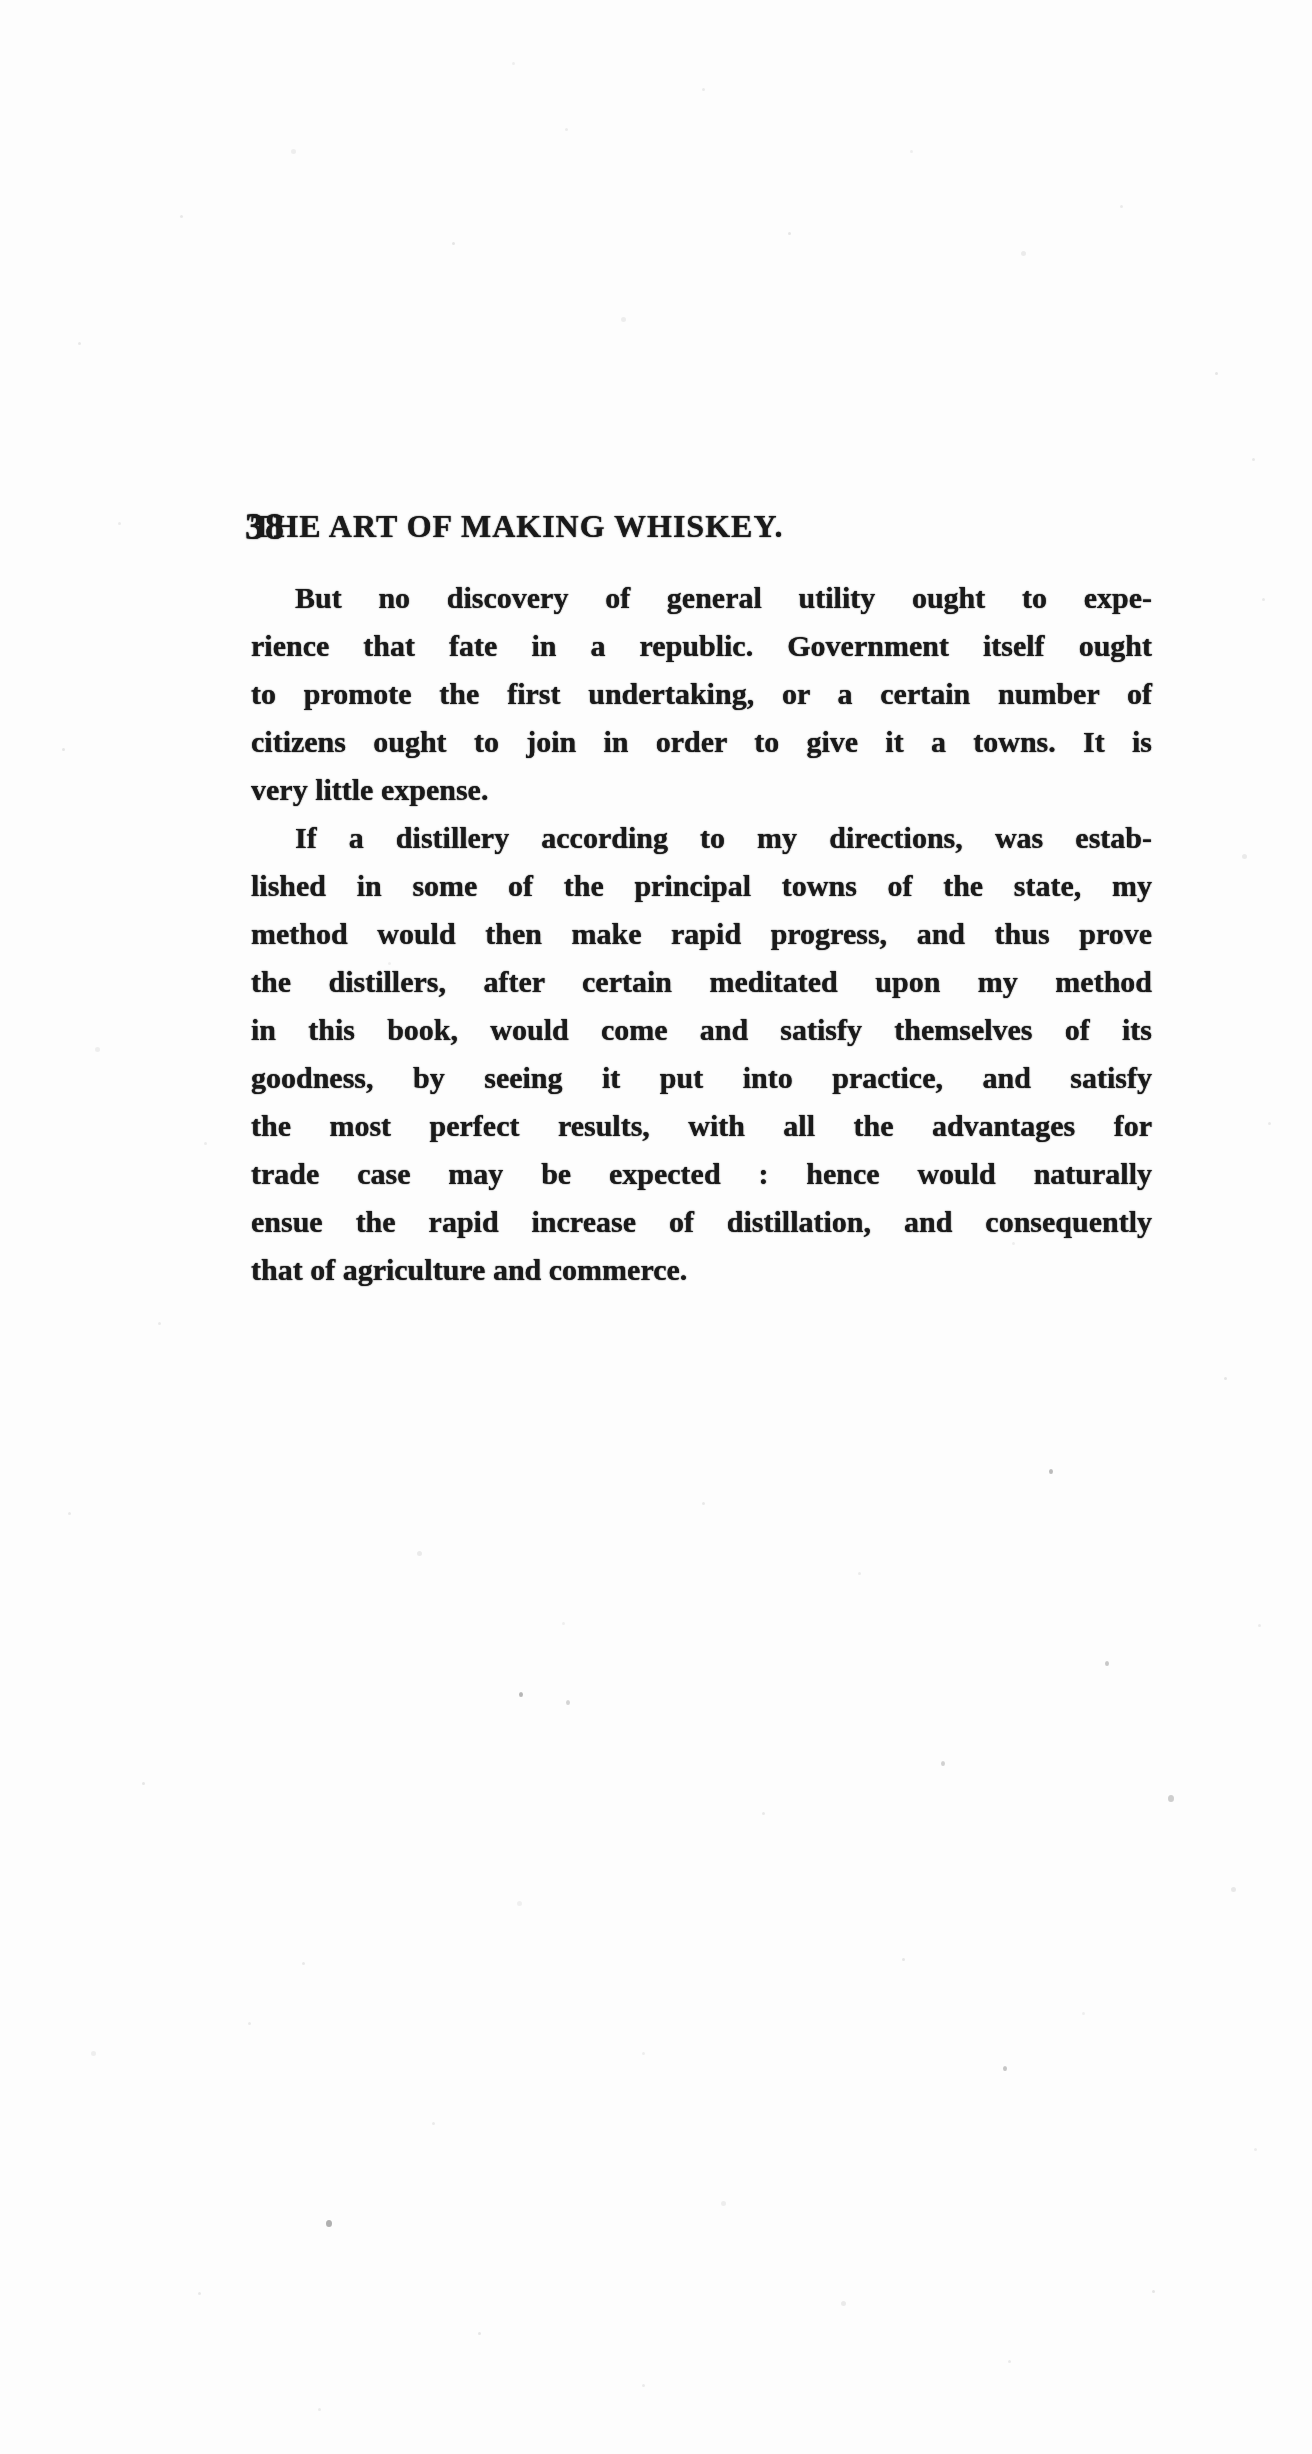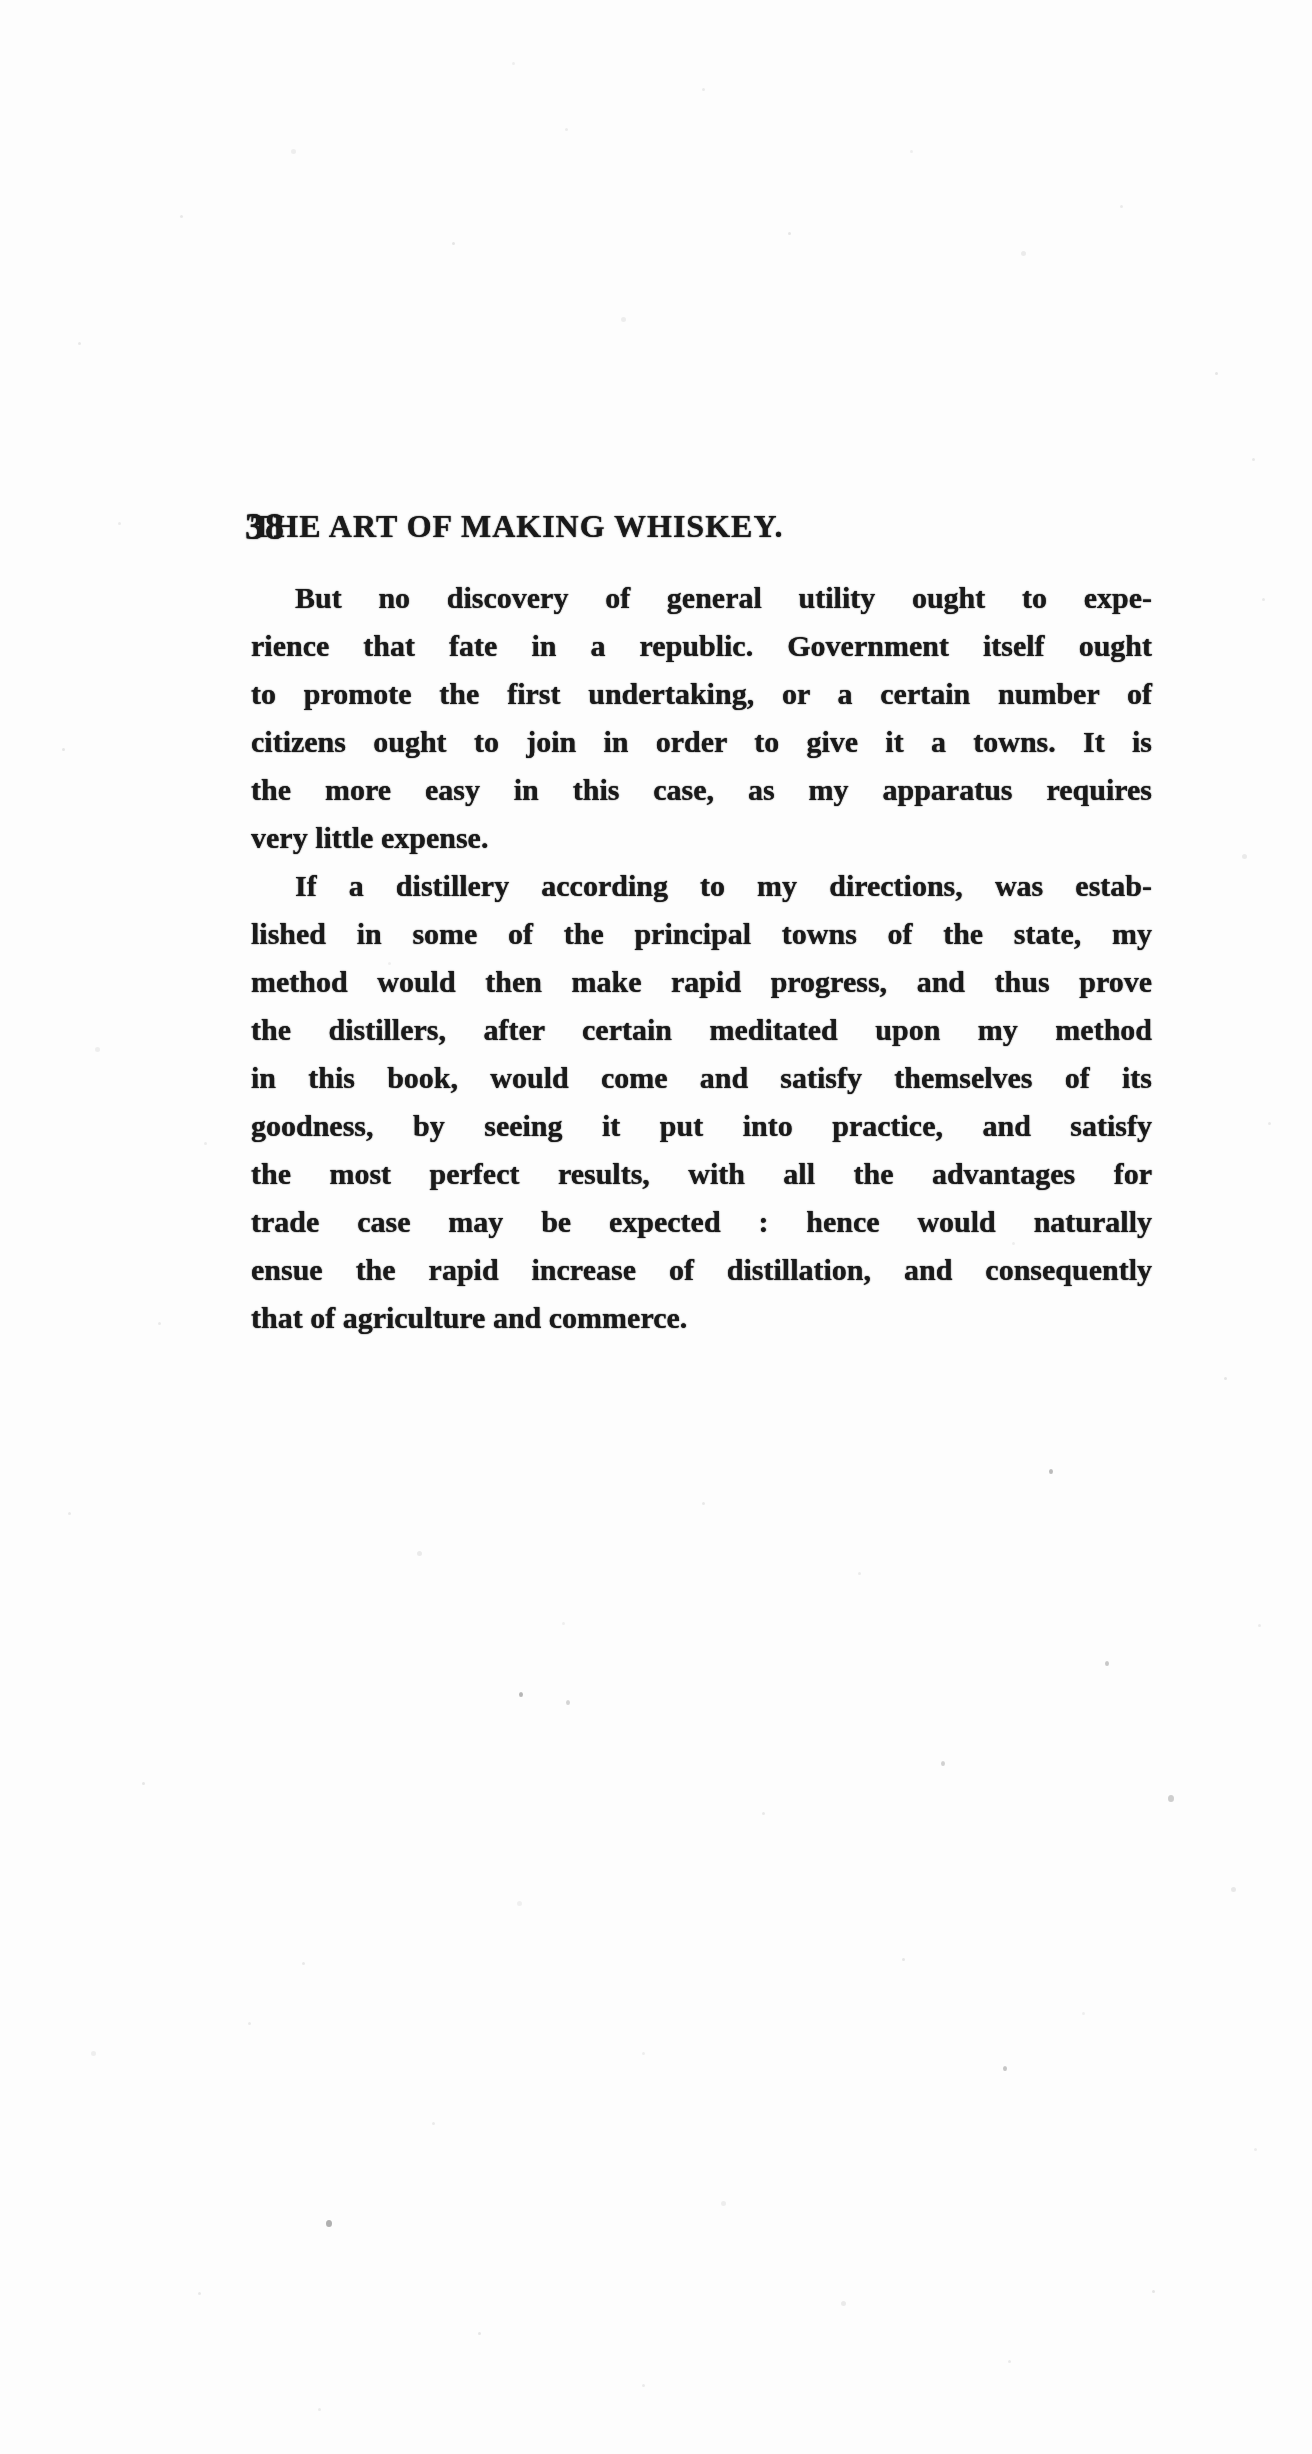--- a/index.html
+++ b/index.html
@@ -129,21 +129,20 @@
     <div class="running-title">THE ART OF MAKING WHISKEY.</div>
   </div>
 
   <div class="body-text">
 
     <div>
       <div class="line first">But no discovery of general utility ought to expe-</div>
       <div class="line">rience that fate in a republic.  Government itself ought</div>
       <div class="line">to promote the first undertaking, or a certain number of</div>
       <div class="line">citizens ought to join in order to give it a towns.  It is</div>
-      <div class="line">the more easy in this case, as my apparatus requires</div>
       <div class="line last">very little expense.</div>
     </div>
 
     <div>
       <div class="line first">If a distillery according to my directions, was estab-</div>
       <div class="line">lished in some of the principal towns of the state, my</div>
       <div class="line">method would then make rapid progress, and thus prove</div>
       <div class="line">the distillers, after certain meditated upon my method</div>
       <div class="line">in this book, would come and satisfy themselves of its</div>
       <div class="line">goodness, by seeing it put into practice, and satisfy</div>

